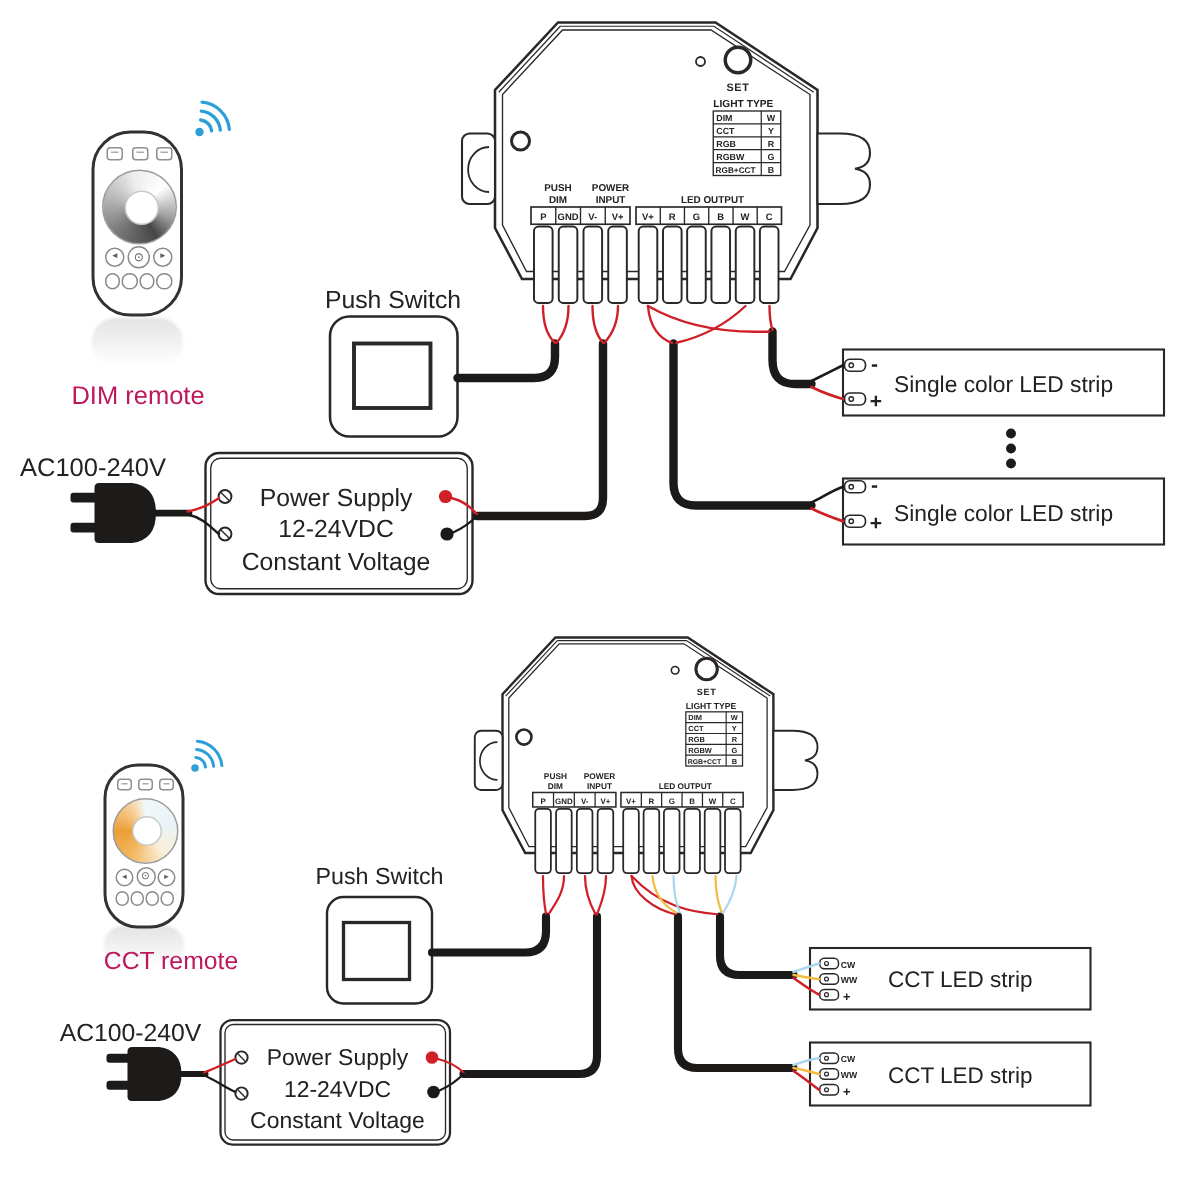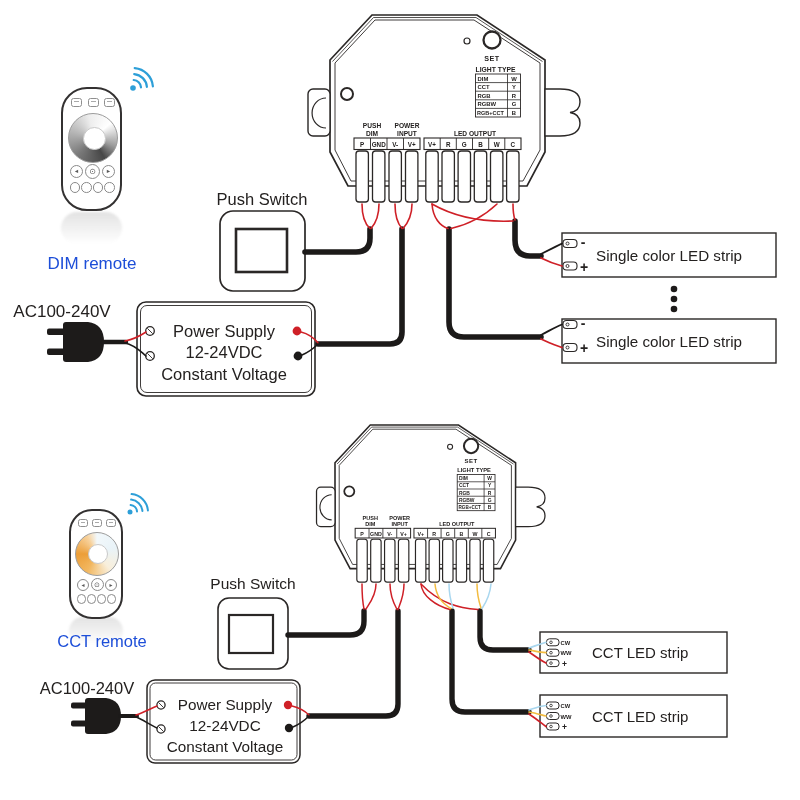--- a/index.html
+++ b/index.html
@@ -8,21 +8,21 @@
   #diagram-svg text{font-family:"Liberation Sans",sans-serif;fill:#242120}
   .remote{position:absolute;background:#fff;border:2.2px solid #333131;border-radius:26px;z-index:2}
   .rbtn{position:absolute;border:1px solid #8f8f8f;border-radius:2.5px;background:#fff}
   .rbtn:after{content:"";position:absolute;left:2px;top:2px;right:2px;bottom:2px;border-top:1px solid #aaa}
   .rnd{position:absolute;border:1px solid #8a8a8a;border-radius:50%;background:#fff;display:flex;align-items:center;justify-content:center;color:#5a5a5a;font-size:5.5px;line-height:1}
   .dial{position:absolute;border-radius:50%;border:1px solid #9c9c9c}
   .dial-dim{background:conic-gradient(from 150deg,#474747,#787878 70deg,#b9b9b9 140deg,#ededed 200deg,#ffffff 260deg,#9d9d9d 320deg,#474747)}
   .dial-cct{background:conic-gradient(from 0deg,#f2f8fb,#e9f3f8 70deg,#f9efdb 140deg,#f2b75f 210deg,#ec9e38 270deg,#f7d19b 330deg,#f2f8fb)}
   .dial-hole{position:absolute;border-radius:50%;background:#fff;border:1px solid #c9c9c9}
   .refl{position:absolute;background:linear-gradient(to bottom,rgba(80,80,80,.16),rgba(255,255,255,0));border-radius:24px;filter:blur(1.2px)}
-  .label{position:absolute;color:#1d4ed8;text-align:center;z-index:3}
+  .label{position:absolute;color:#be185d;text-align:center;z-index:3}
   .wifi{position:absolute;z-index:2}
 </style>
 </head>
 <body>
 
 <div id="canvas">
 
 <svg id="diagram-svg" width="800" height="800" viewBox="0 0 800 800">
 
   <g>
@@ -374,15 +374,15 @@
 </div>
 <div class="refl" style="left:69px;top:617px;width:54px;height:28px;"></div>
 <svg class="wifi" style="left:120px;top:483px;" width="42" height="36" viewBox="0 0 42 36">
   <circle cx="10" cy="29" r="2.5" fill="#2d9fd8"></circle>
   <g fill="none" stroke="#2d9fd8" stroke-width="2" stroke-linecap="round">
     <path d="M10.6,22.0 A7,7 0 0 1 17.0,28.4"></path>
     <path d="M11.1,16.6 A12.5,12.5 0 0 1 22.4,27.9"></path>
     <path d="M11.6,11.1 A18,18 0 0 1 27.9,27.4"></path>
   </g>
 </svg>
-<div class="label" style="left:54px;top:632px;width:96px;font-size:16.5px;">CCT remote</div>
+<div class="label" style="left:66px;top:632px;width:96px;font-size:16.5px;">CCT remote</div>
 
 </div>
 
 </body></html>

